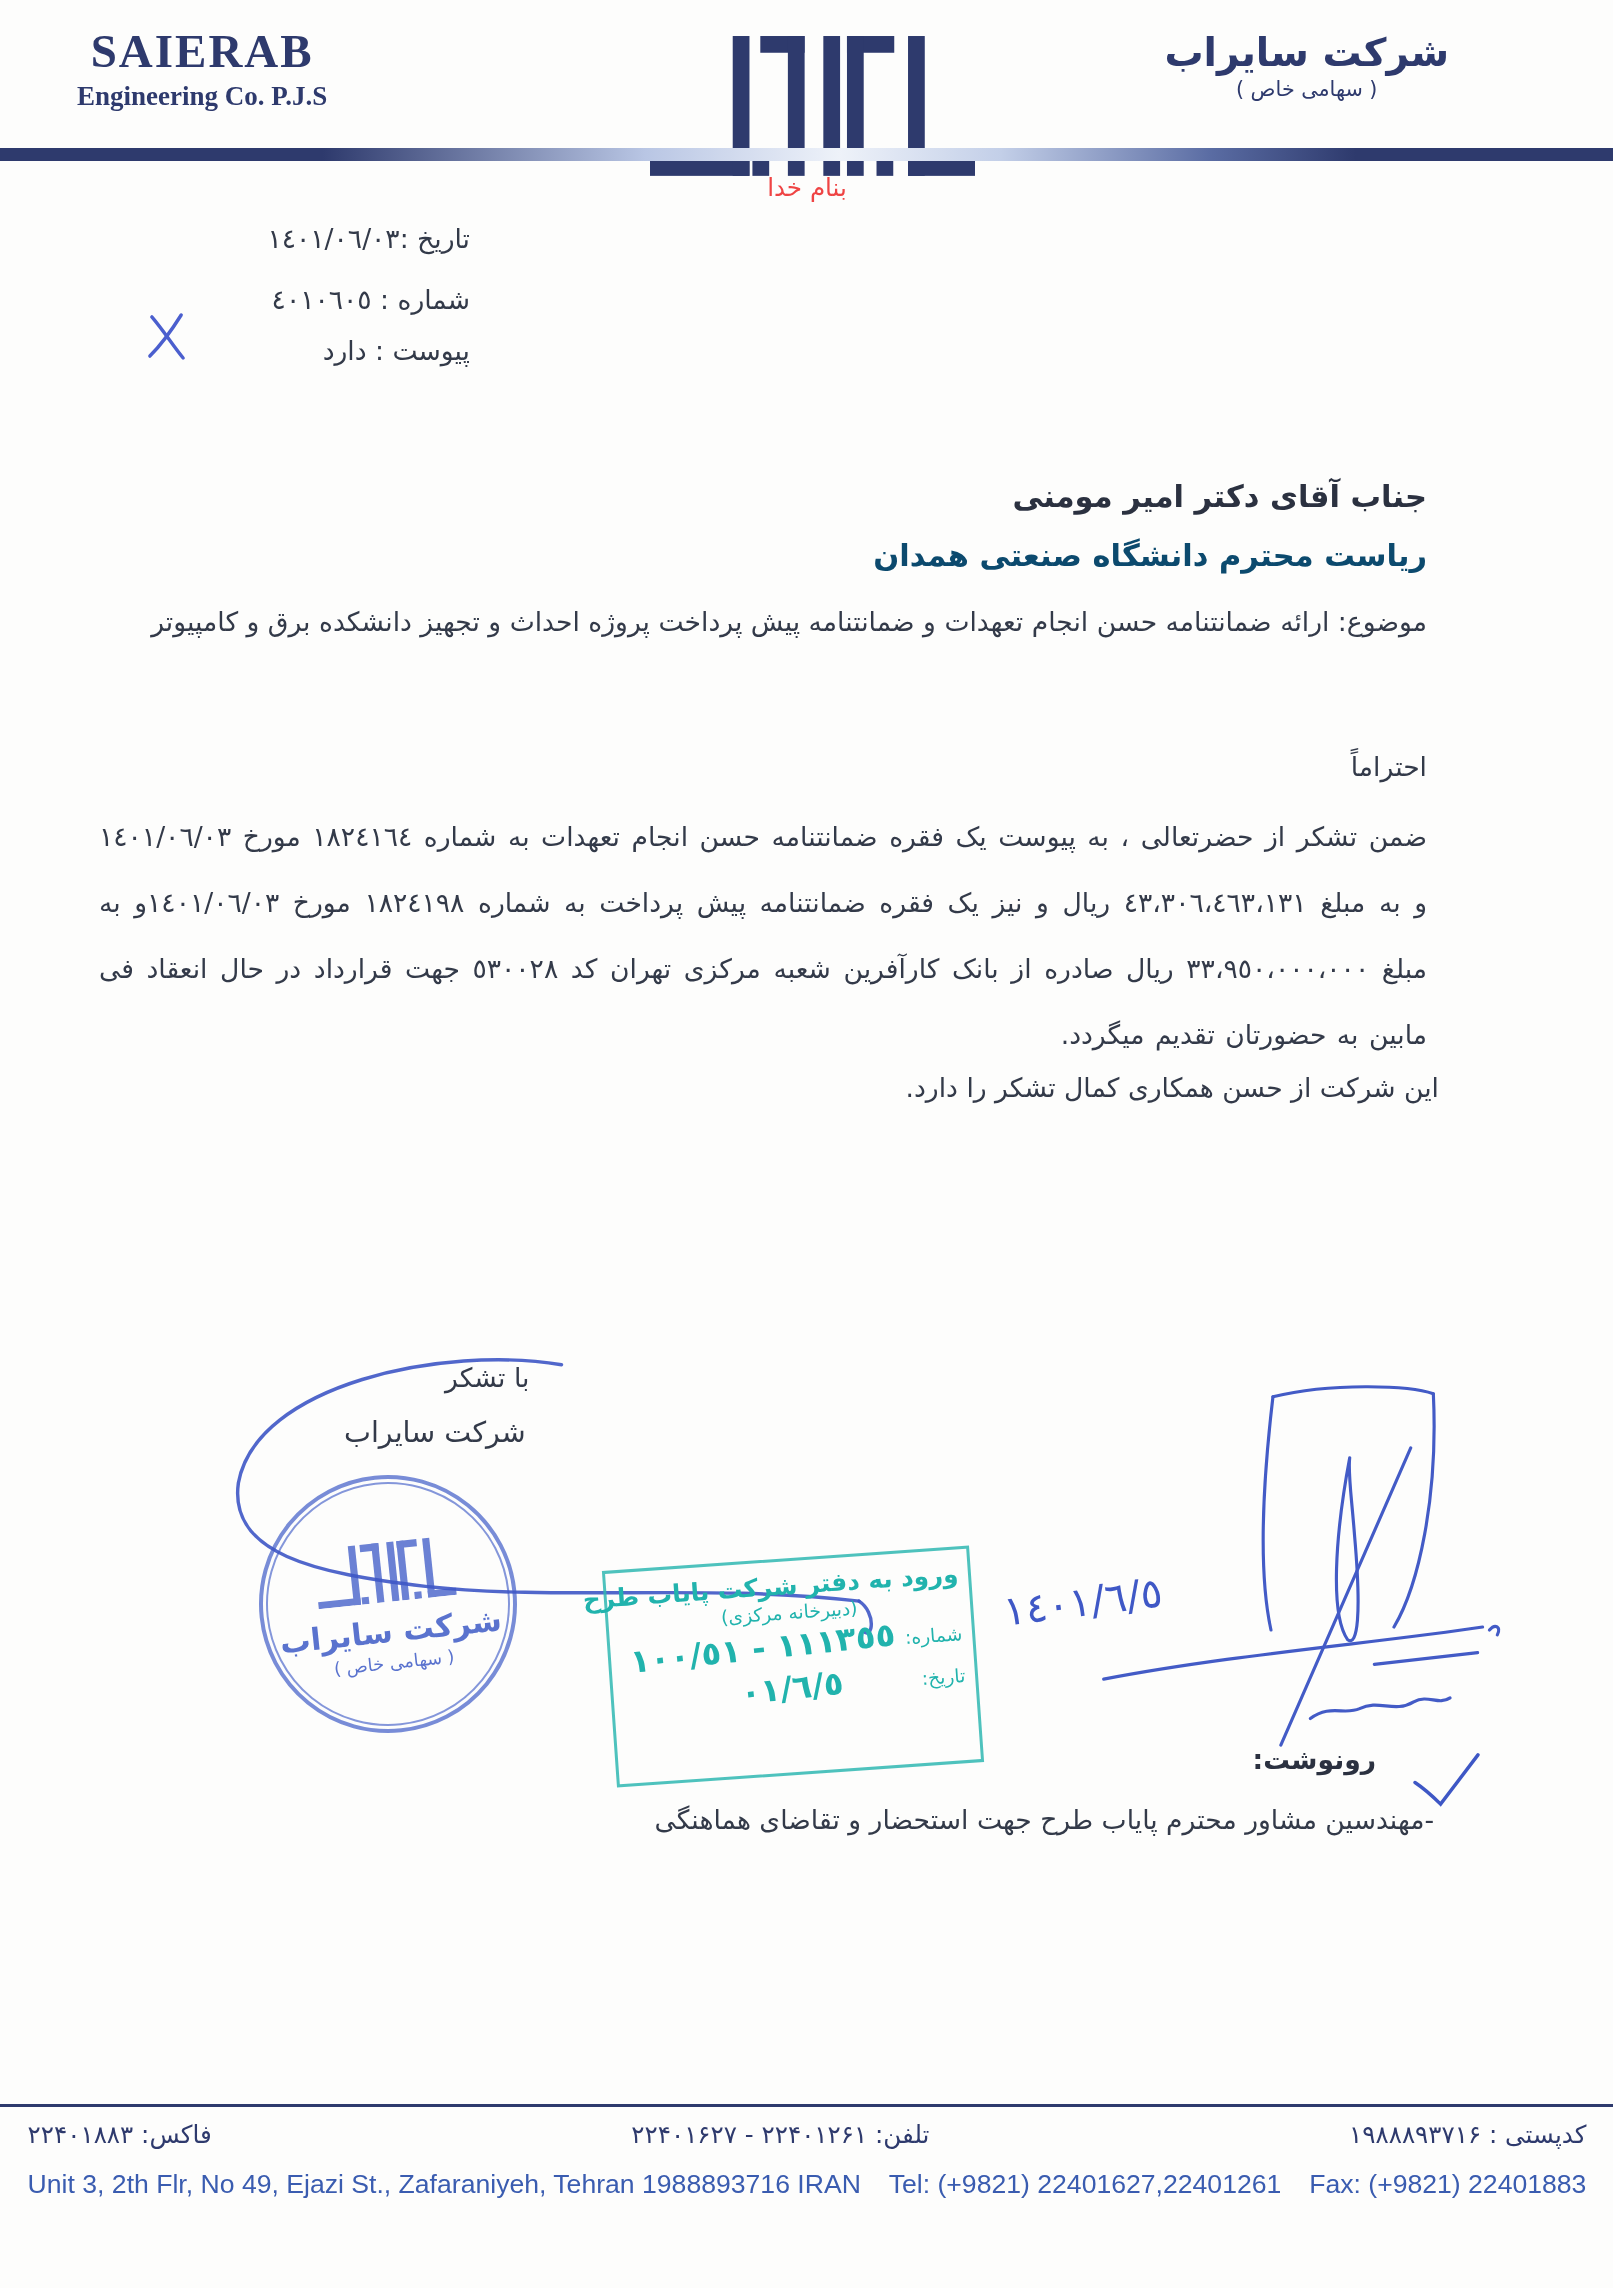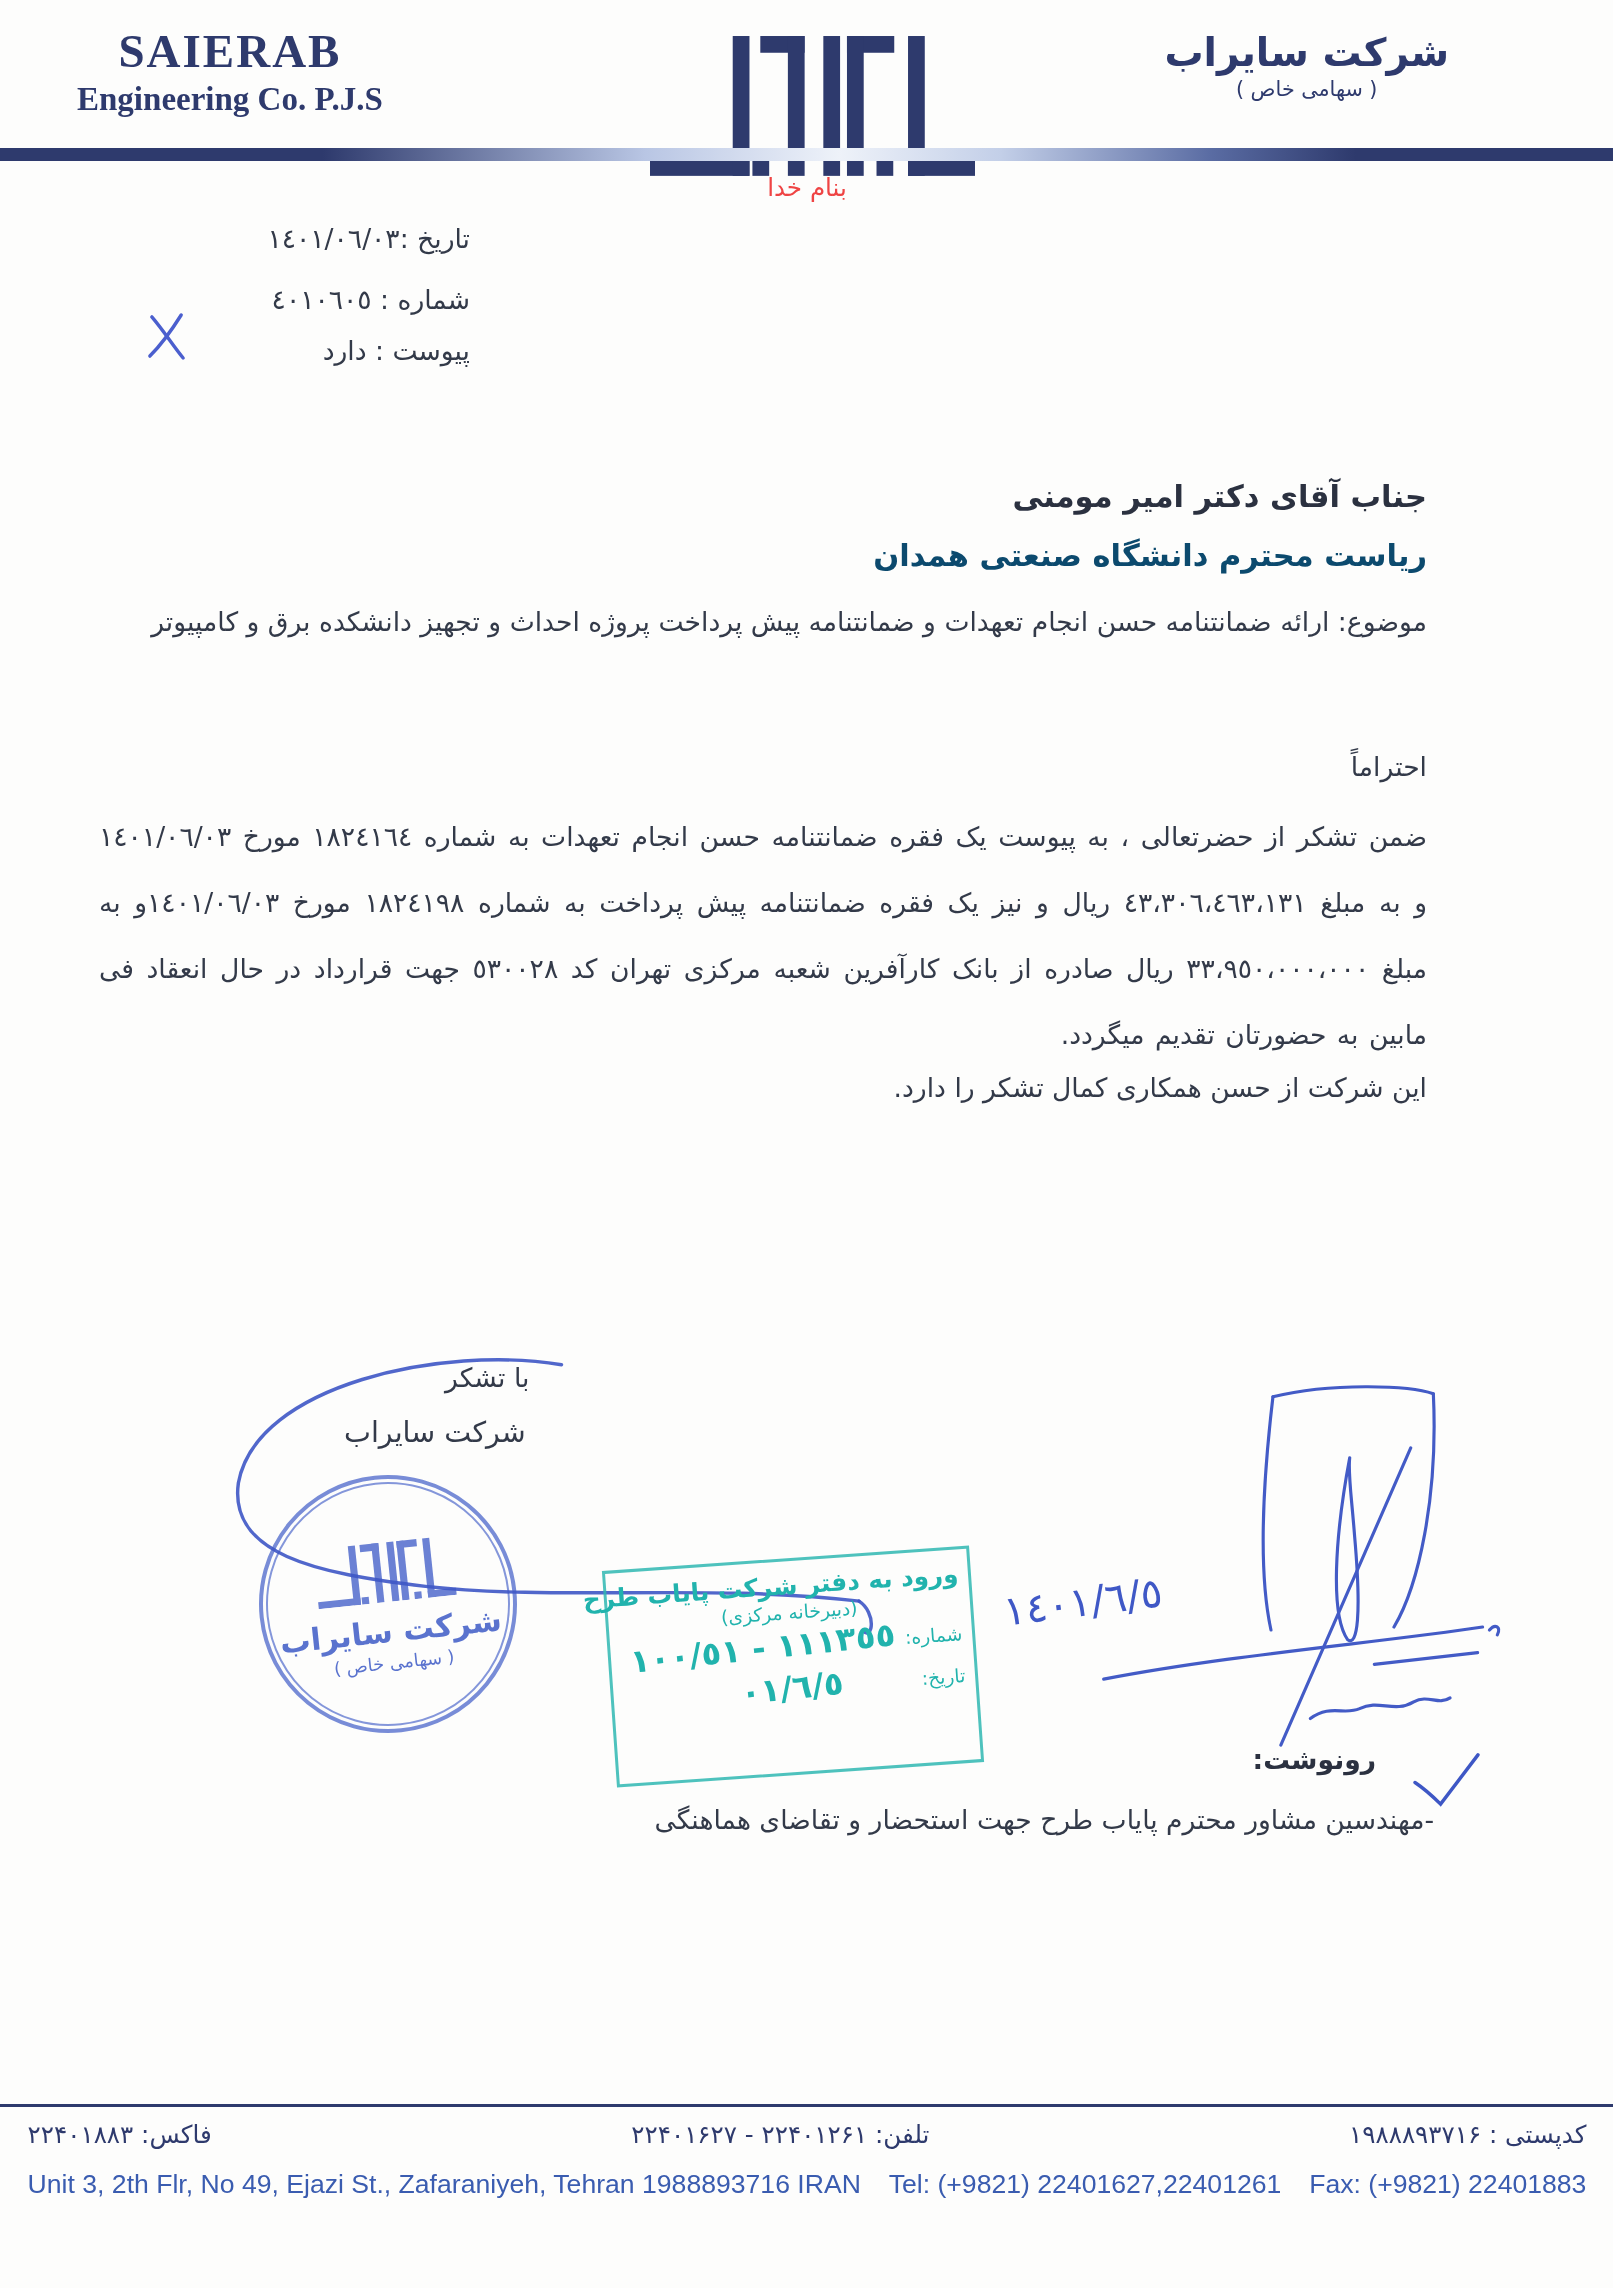--- a/index.html
+++ b/index.html
@@ -2,39 +2,39 @@
 <html lang="fa"><head>
 <meta charset="utf-8">
 <style>
   html,body{margin:0;padding:0;background:#e9e9e9;}
   #page{position:relative;width:1614px;height:2288px;background:#fdfdfc;overflow:hidden;
         font-family:"DejaVu Sans",sans-serif;color:#333a49;}
   .rtl{direction:rtl;unicode-bidi:plaintext;}
   
   .logo-en{position:absolute;left:77px;top:23.6px;color:#2e3a6d;text-align:center;}
   .logo-en .t{font-family:"Liberation Serif",serif;font-weight:bold;font-size:47px;letter-spacing:2px;}
-  .logo-en .s{font-family:"Liberation Serif",serif;font-weight:bold;font-size:33px;margin-top:3.9px;}
+  .logo-en .s{font-family:"Liberation Serif",serif;font-weight:bold;font-size:27px;margin-top:3.9px;}
   .logo-mark{position:absolute;left:650px;top:27.6px;}
   .company-fa{position:absolute;right:165px;top:29.6px;text-align:center;color:#2e3a6d;}
   .company-fa .n{font-size:39px;font-weight:bold;}
   .company-fa .k{font-size:20.7px;margin-top:2px;}
   .divider{position:absolute;left:0;top:148px;width:1614px;height:12.8px;
     background:linear-gradient(90deg,#2e3a6d 0%,#2e3a6d 20%,#b9c6e4 40%,#eef2f9 52%,#c3cfe8 62%,#5a6ca3 75%,#2e3a6d 84%,#2e3a6d 100%);}
   .bismillah{position:absolute;left:50%;transform:translateX(-50%);top:173px;font-size:24.6px;color:#ef4444;}
   
   .meta{position:absolute;right:1144px;font-size:26.6px;white-space:nowrap;text-align:right;}
   .meta .v{font-weight:normal;margin-left:12px;}
   .x-mark{position:absolute;left:144px;top:311px;}
   
   .rec1{position:absolute;right:187px;top:479px;font-size:30.5px;font-weight:bold;color:#2b3140;white-space:nowrap;}
   .rec2{position:absolute;right:187px;top:538px;font-size:30.5px;font-weight:bold;color:#0c4a6e;white-space:nowrap;}
   .subject{position:absolute;right:187px;top:595px;width:1328px;font-size:26.6px;line-height:53px;text-align:justify;}
   .salut{position:absolute;right:187px;top:751px;font-size:26.6px;}
   .para{position:absolute;right:187px;top:804px;width:1328px;font-size:26.6px;line-height:66px;text-align:justify;word-spacing:2px;}
-  .closing{position:absolute;right:187px;top:1072px;font-size:26.6px;}
+  .closing{position:absolute;right:175px;top:1072px;font-size:26.6px;}
   
   .thanks{position:absolute;left:445px;top:1362px;font-size:26.6px;}
   .sigco{position:absolute;left:344px;top:1415px;font-size:28.6px;}
   .round-stamp{position:absolute;left:259px;top:1475px;width:250px;height:250px;border-radius:50%;
     border:4.9px solid rgba(77,104,203,.82);transform:rotate(-6deg);opacity:.92;}
   .round-stamp .inner{position:absolute;inset:3px;border:2px solid rgba(77,104,203,.75);border-radius:50%;
     display:flex;flex-direction:column;align-items:center;justify-content:center;color:#4d68cb;padding-top:3.9px;}
   .round-stamp .nm{font-size:30.5px;font-weight:bold;margin-top:7.9px;}
   .round-stamp .tp{font-size:17.7px;margin-top:3.9px;}
   .ink{position:absolute;pointer-events:none;}

